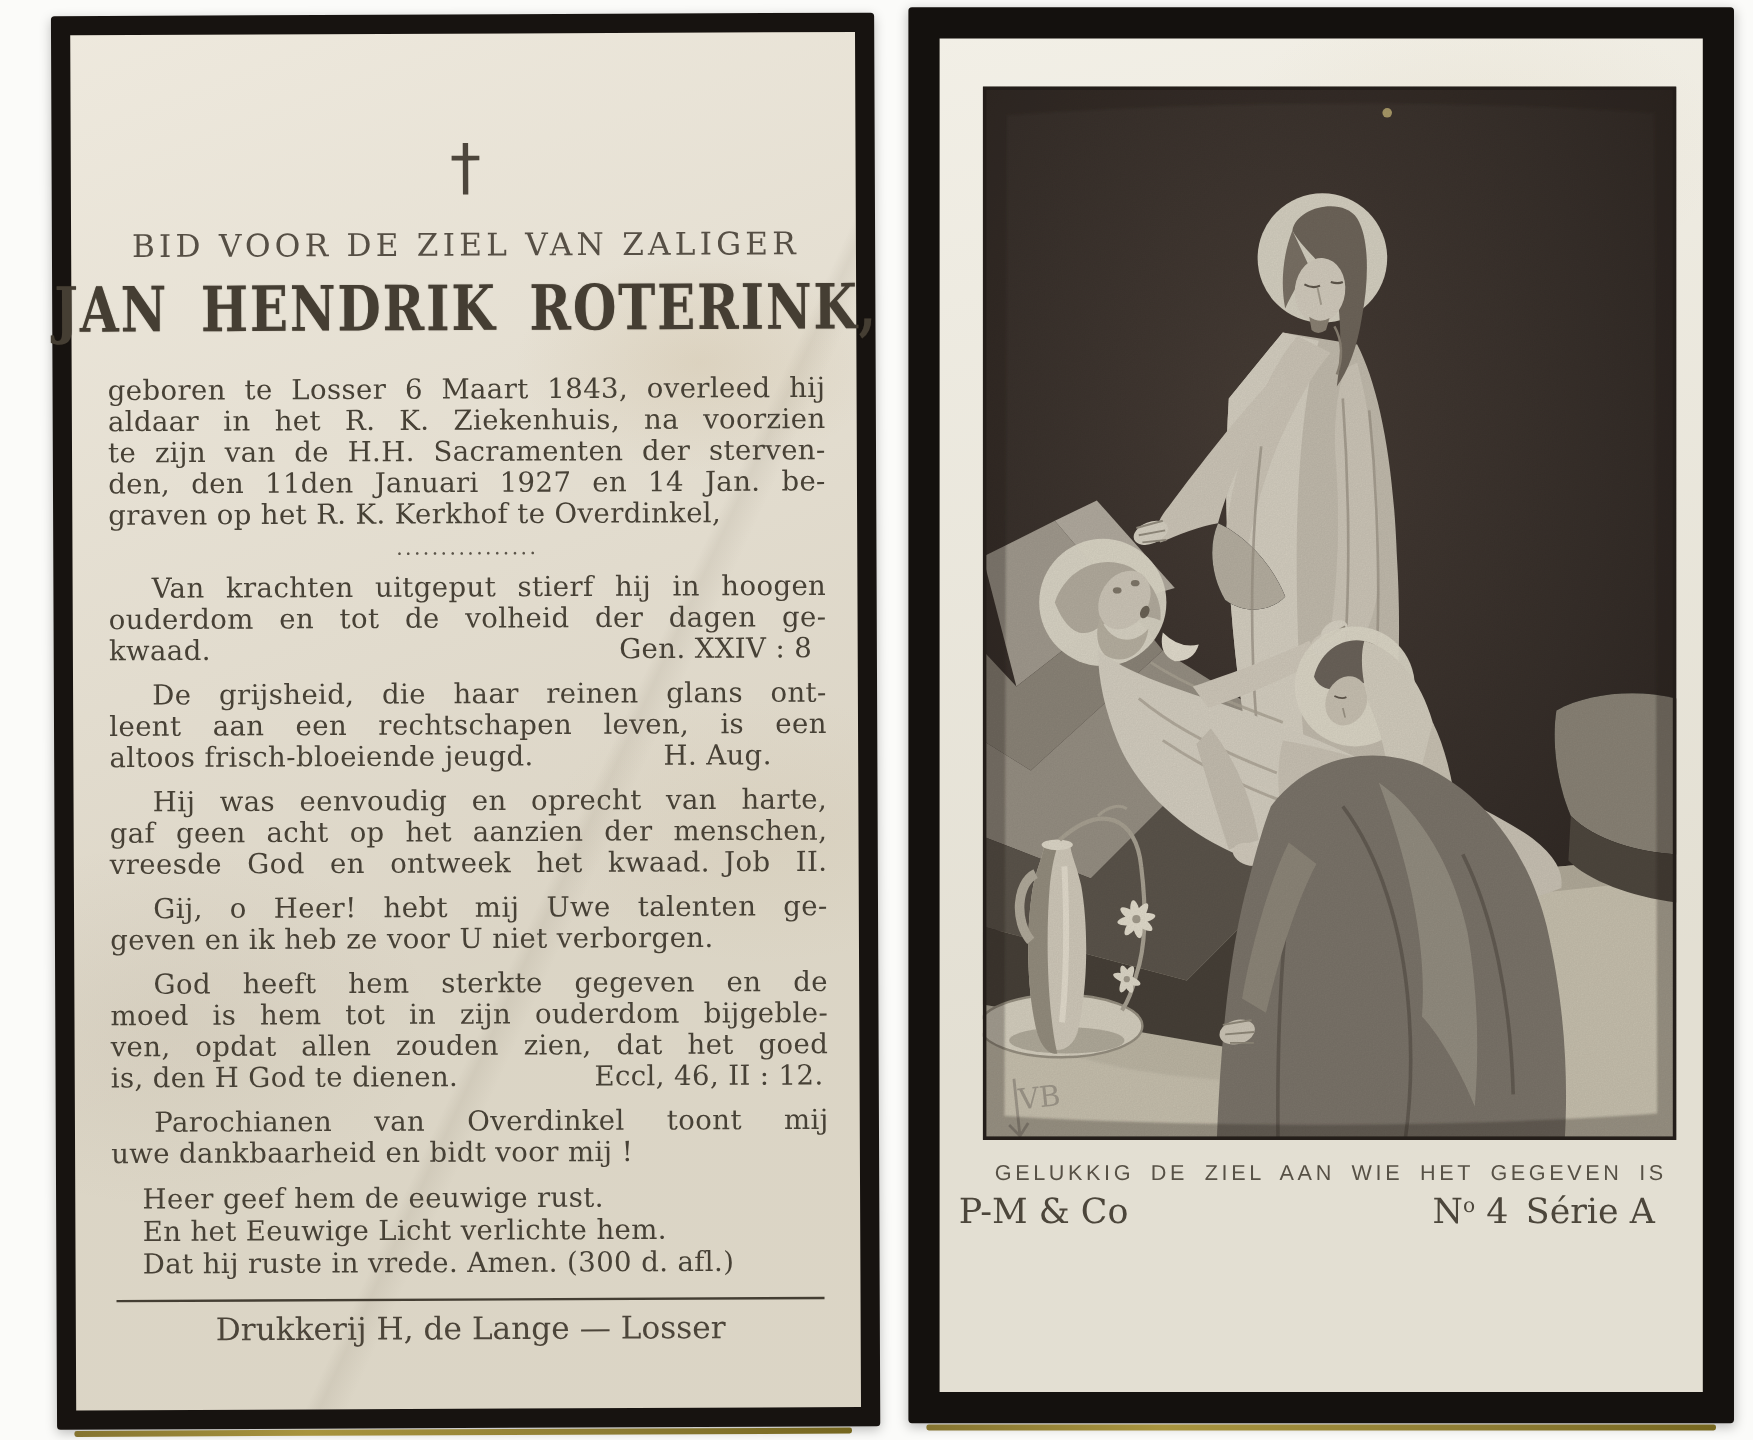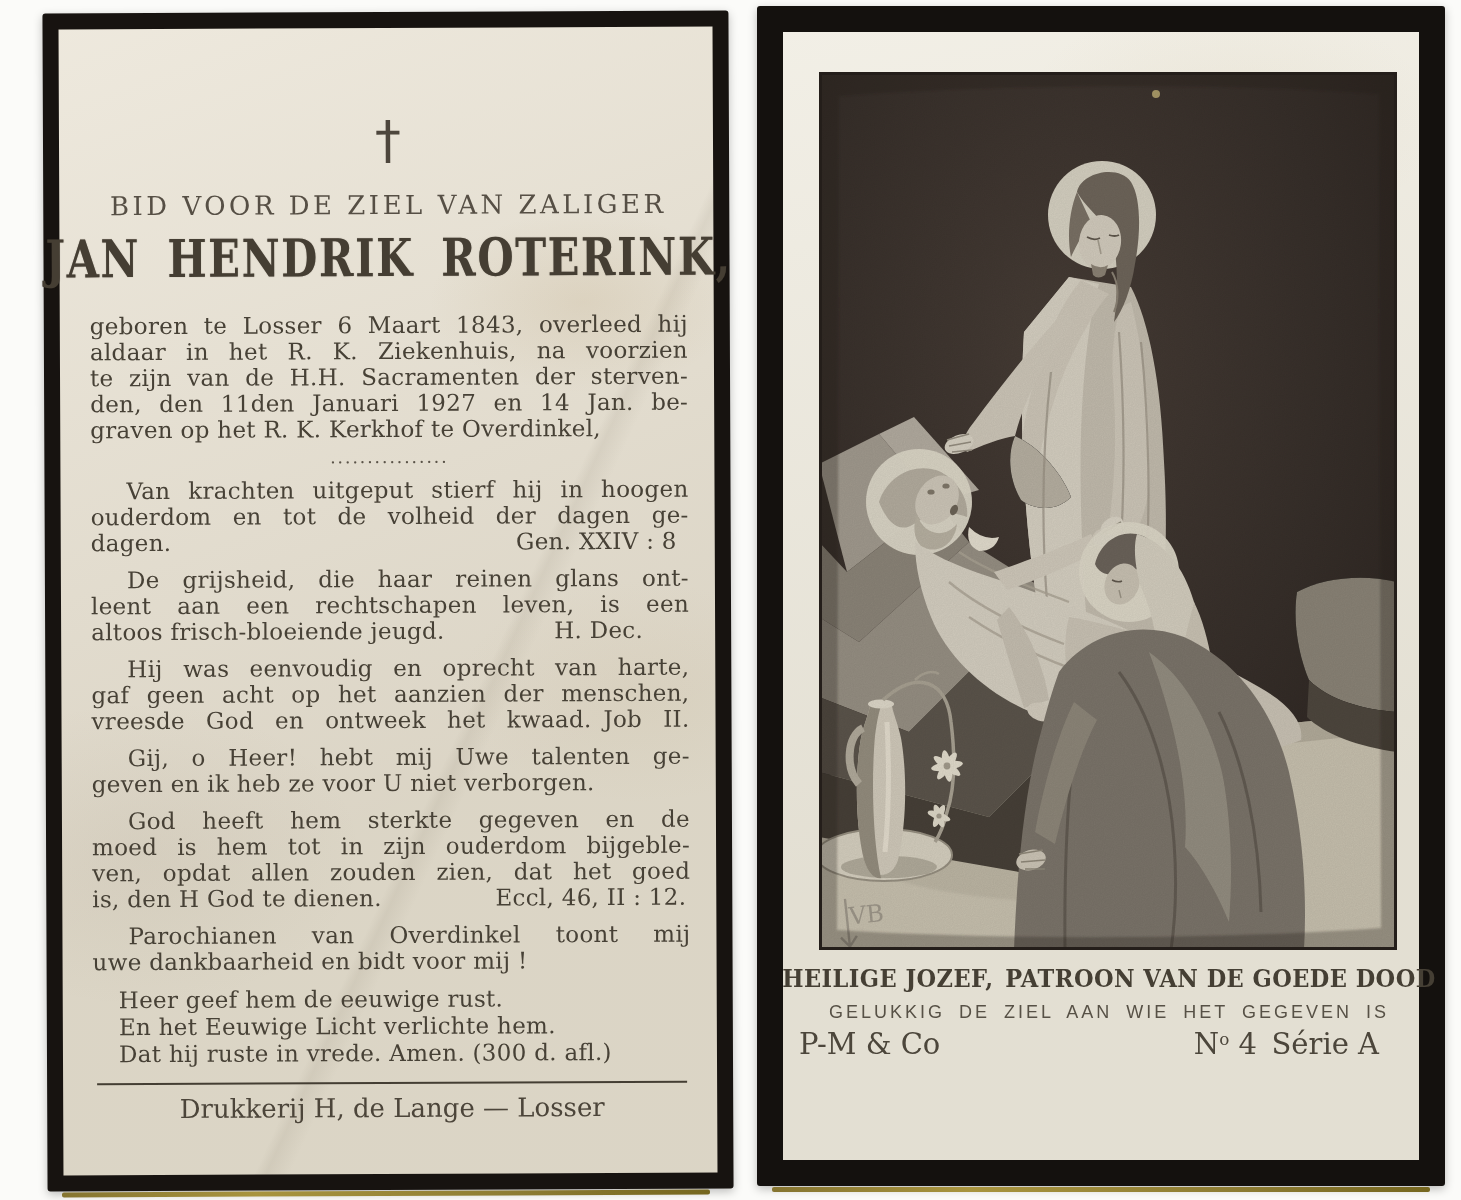--- a/index.html
+++ b/index.html
@@ -96,31 +96,31 @@
       <div class="ln">den, den 11den Januari 1927 en 14 Jan. be-</div>
       <div class="ln left">graven op het R. K. Kerkhof te Overdinkel,</div>
     </div>
 
     <div class="dots">................</div>
 
     <div class="bodytext para">
       <div class="ln ind">Van krachten uitgeput stierf hij in hoogen</div>
       <div class="ln">ouderdom en tot de volheid der dagen ge-</div>
       <div class="refline">
-        <span>dagen.</span>
+        <span>kwaad.</span>
         <span class="ref ref-gen">Gen. XXIV : 8</span>
       </div>
     </div>
 
     <div class="bodytext para">
       <div class="ln ind">De grijsheid, die haar reinen glans ont-</div>
       <div class="ln">leent aan een rechtschapen leven, is een</div>
       <div class="refline">
         <span>altoos frisch-bloeiende jeugd.</span>
-        <span class="ref ref-aug">H. Dec.</span>
+        <span class="ref ref-aug">H. Aug.</span>
       </div>
     </div>
 
     <div class="bodytext para">
       <div class="ln ind">Hij was eenvoudig en oprecht van harte,</div>
       <div class="ln">gaf geen acht op het aanzien der menschen,</div>
       <div class="ln">vreesde God en ontweek het kwaad. Job II.</div>
     </div>
 
     <div class="bodytext para">
@@ -298,23 +298,20 @@
       <path d="M10,0 L10,46 M2,38 l8,10 l8,-10" stroke="#9e978a" stroke-width="2.4" fill="none"></path>
       <text x="12" y="26" font-family="DejaVu Serif, serif" font-size="24" fill="#9e978a">VB</text>
     </g>
 
     <rect width="578" height="878" filter="url(#grain)" opacity=".07"></rect>
     <path d="M0,0 H578 V878 H0 Z M20,24 C180,12 400,10 560,22 L562,856 C400,868 180,868 18,858 Z" fill="#231d19" opacity=".28" fill-rule="evenodd" filter="url(#soft)"></path>
     <rect x="1.5" y="1.5" width="575" height="875" fill="none" stroke="#241e1a" stroke-width="3"></rect>
   </svg>
 
   <div class="caption">
-    <div class="caption-title">
-      <span>HEILIGE JOZEF, PATROON VAN DE GOEDE DOOD</span>
-    </div>
     <div class="caption-body">
       <div class="cl">GELUKKIG DE ZIEL AAN WIE HET GEGEVEN IS</div>
     </div>
   </div>
 
   <div class="pubrow">
     <span class="pub">P-M &amp; Co</span>
     <span class="series"><span>N</span><sup>o</sup><span>&nbsp;4 Série A</span></span>
   </div>
 </div>

